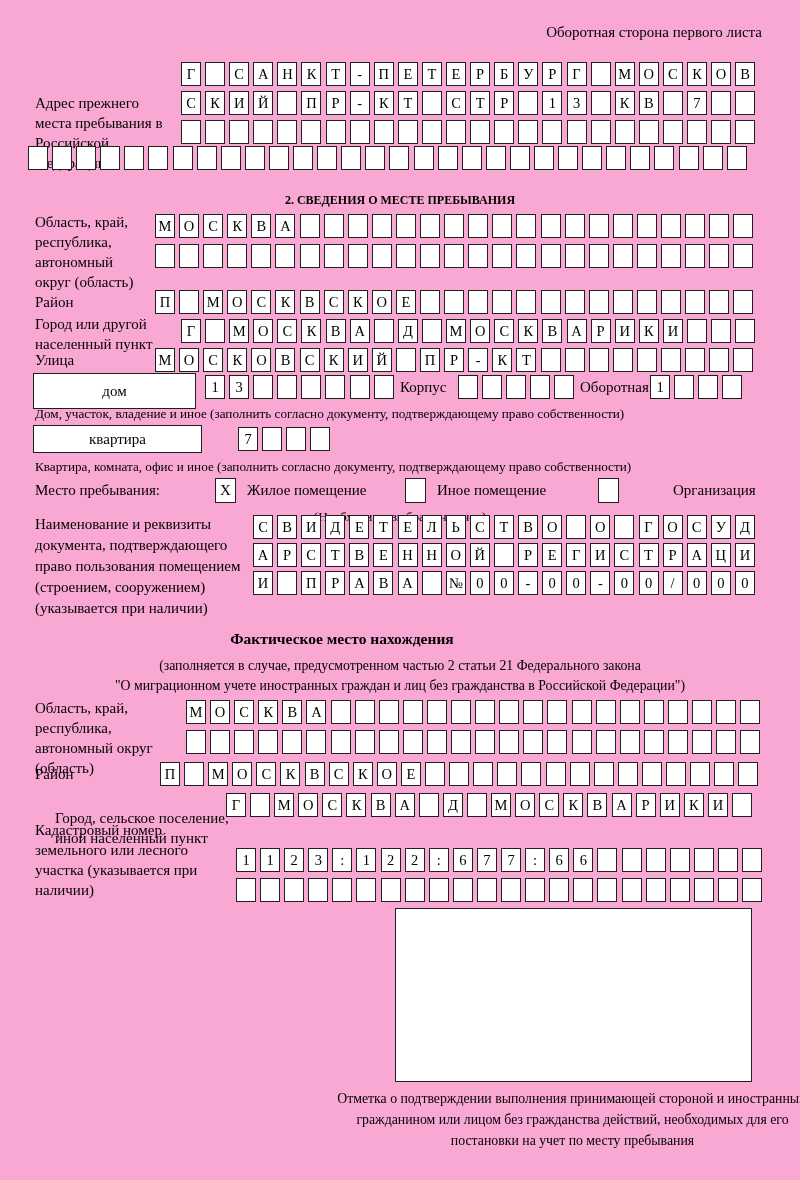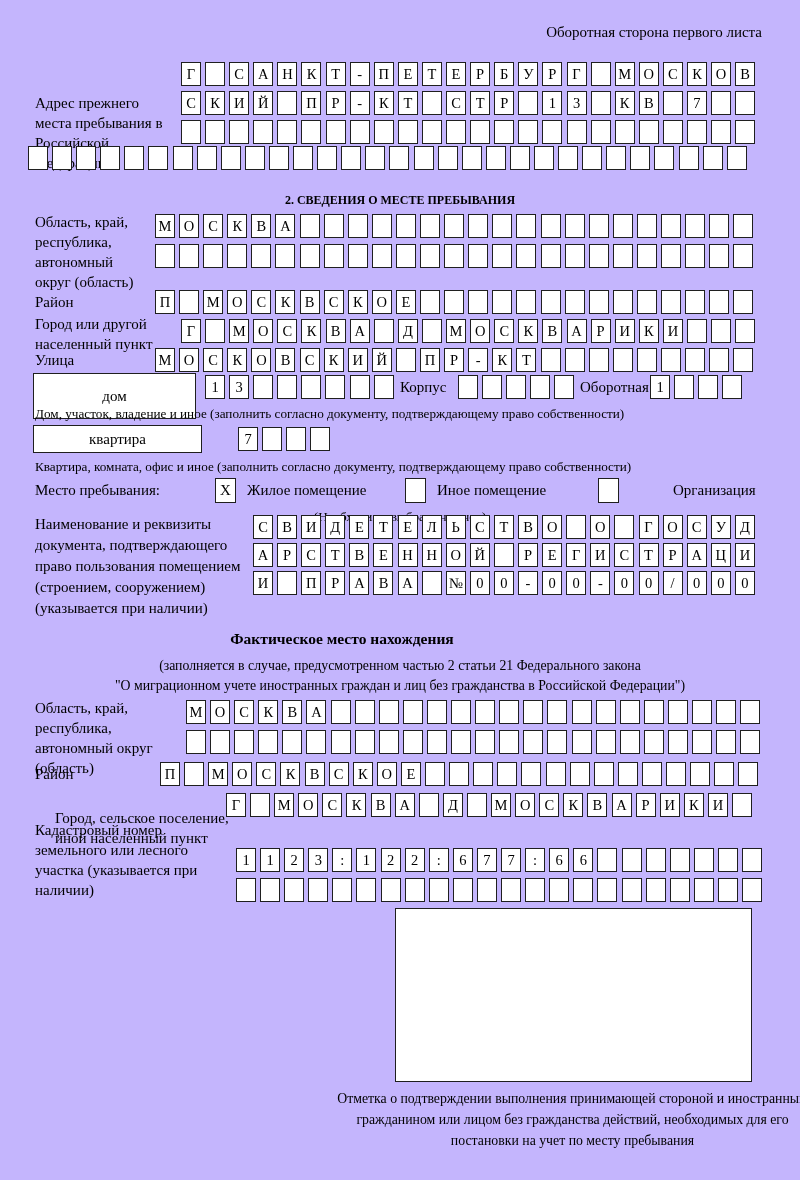--- a/index.html
+++ b/index.html
@@ -1,16 +1,16 @@
 <!DOCTYPE html>
 <html><head>
 <meta charset="utf-8">
 <style>
   html,body{margin:0;padding:0;background:#fff;}
-  .page{position:relative;width:800px;height:1180px;background:#c4b5fd;
+  .page{position:relative;width:800px;height:1180px;background:#f9a8d4;
         font-family:"Liberation Serif",serif;color:#000;overflow:hidden;}
   .lbl{position:absolute;font-size:15px;line-height:20px;}
   .cap{position:absolute;font-size:13.2px;line-height:17px;}
   .center{text-align:center;}
   .bold{font-weight:bold;}
   .grid{position:absolute;display:flex;}
   .cell{box-sizing:border-box;width:20px;height:24px;margin-right:4.1px;
         border:1.6px solid #1f1f1f;display:flex;align-items:center;justify-content:center;
         font-size:14.5px;font-family:"Liberation Serif",serif;background:#fff;}
   .widebox{position:absolute;box-sizing:border-box;border:1.7px solid #1f1f1f;
@@ -276,21 +276,21 @@
       <div class="cell"></div>
       <div class="cell"></div>
       <div class="cell"></div>
       <div class="cell"></div>
       <div class="cell"></div>
       <div class="cell"></div>
       <div class="cell"></div>
       <div class="cell"></div>
     </div>
 
-  <div class="widebox" style="left:33px;top:373px;width:163px;height:46px;">
+  <div class="widebox" style="left:33px;top:373px;width:163px;height:36px;">
       <span>дом</span>
     </div>
   <div class="grid" style="left:205px;top:375px;">
       <div class="cell">1</div>
       <div class="cell">3</div>
       <div class="cell"></div>
       <div class="cell"></div>
       <div class="cell"></div>
       <div class="cell"></div>
       <div class="cell"></div>

